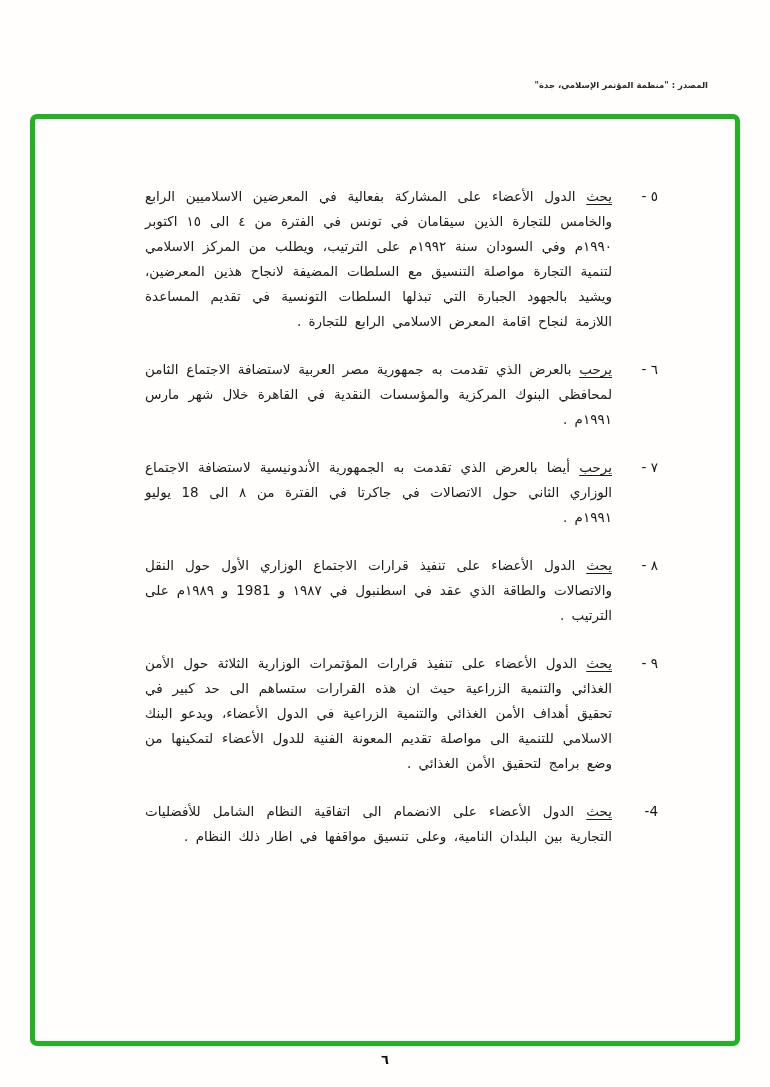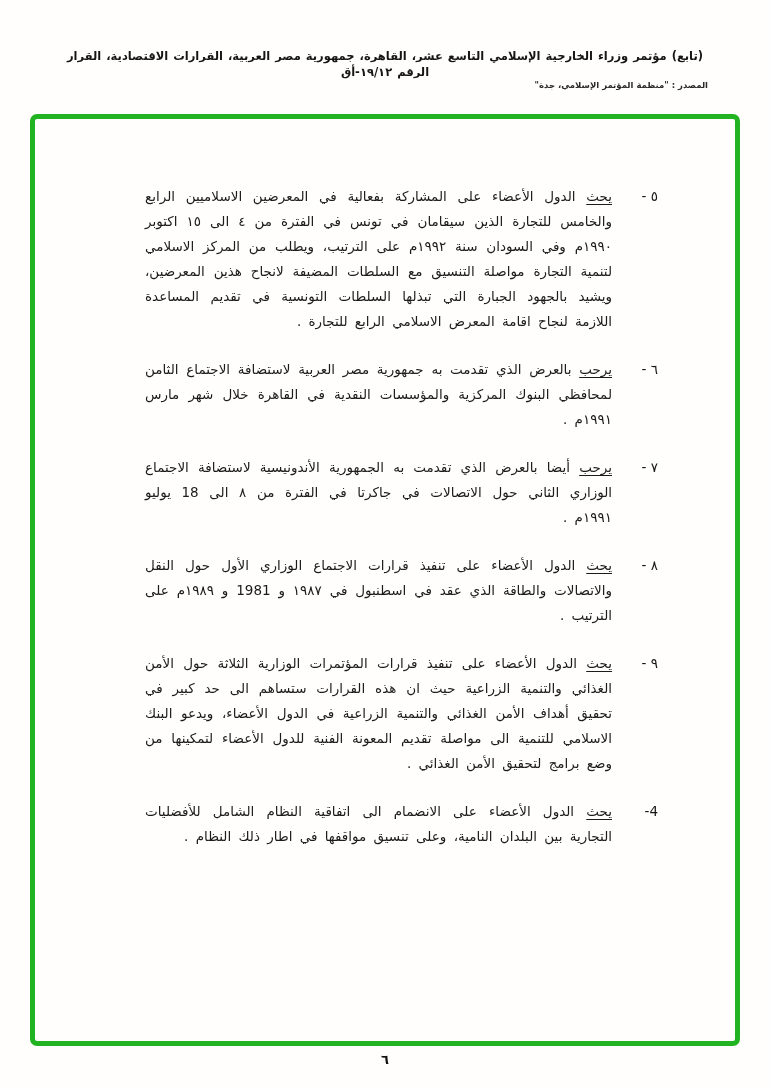--- a/index.html
+++ b/index.html
@@ -87,21 +87,20 @@
     font-size: 13px;
     font-weight: bold;
     color: #111;
   }
 </style>
 </head>
 <body>
 
 <div class="page">
 
-  <div class="doc-header">(تابع) مؤتمر وزراء الخارجية الإسلامي التاسع عشر، القاهرة، جمهورية مصر العربية، القرارات الاقتصادية، القرار الرقم ١٩/١٢-أق</div>
 
   <div class="doc-source">المصدر : "منظمة المؤتمر الإسلامي، جدة"</div>
 
   <div class="frame" style="border-color: rgb(34, 179, 34);"></div>
 
   <div class="content">
 
     <div class="item">
       <div class="item-number">٥ -</div>
       <div class="item-text">

